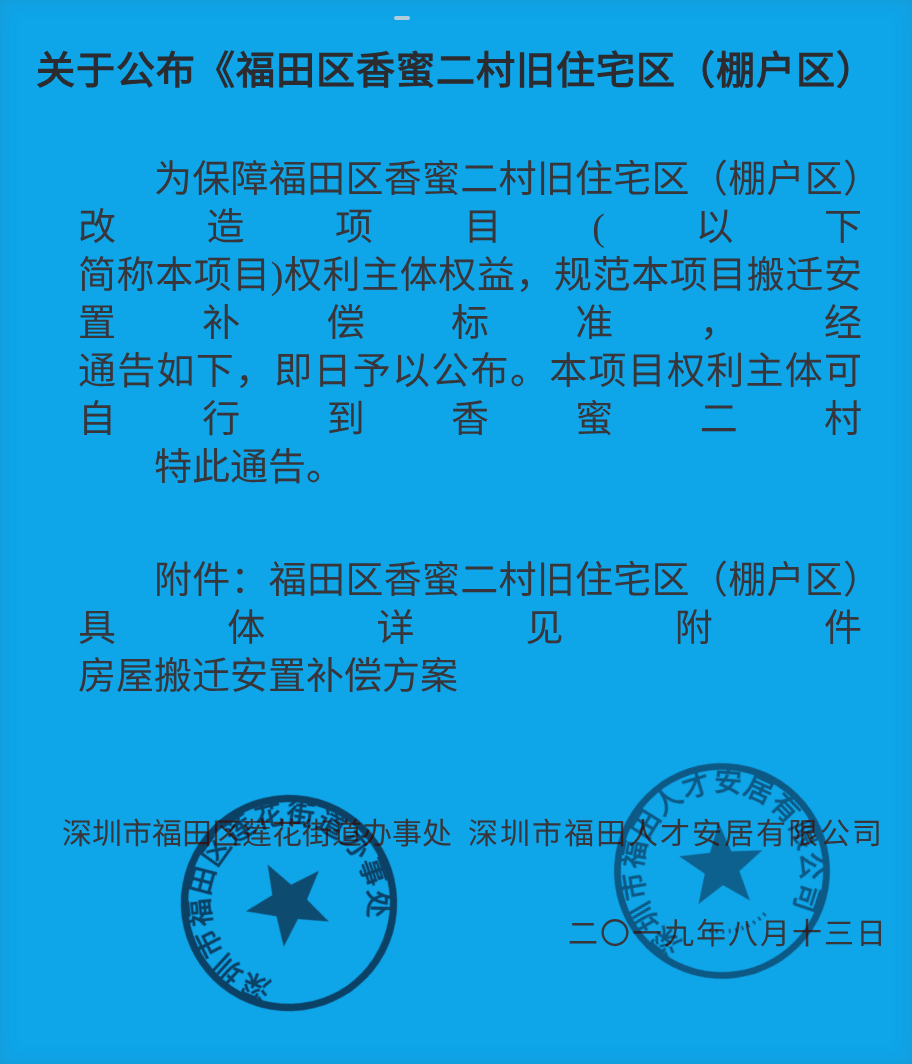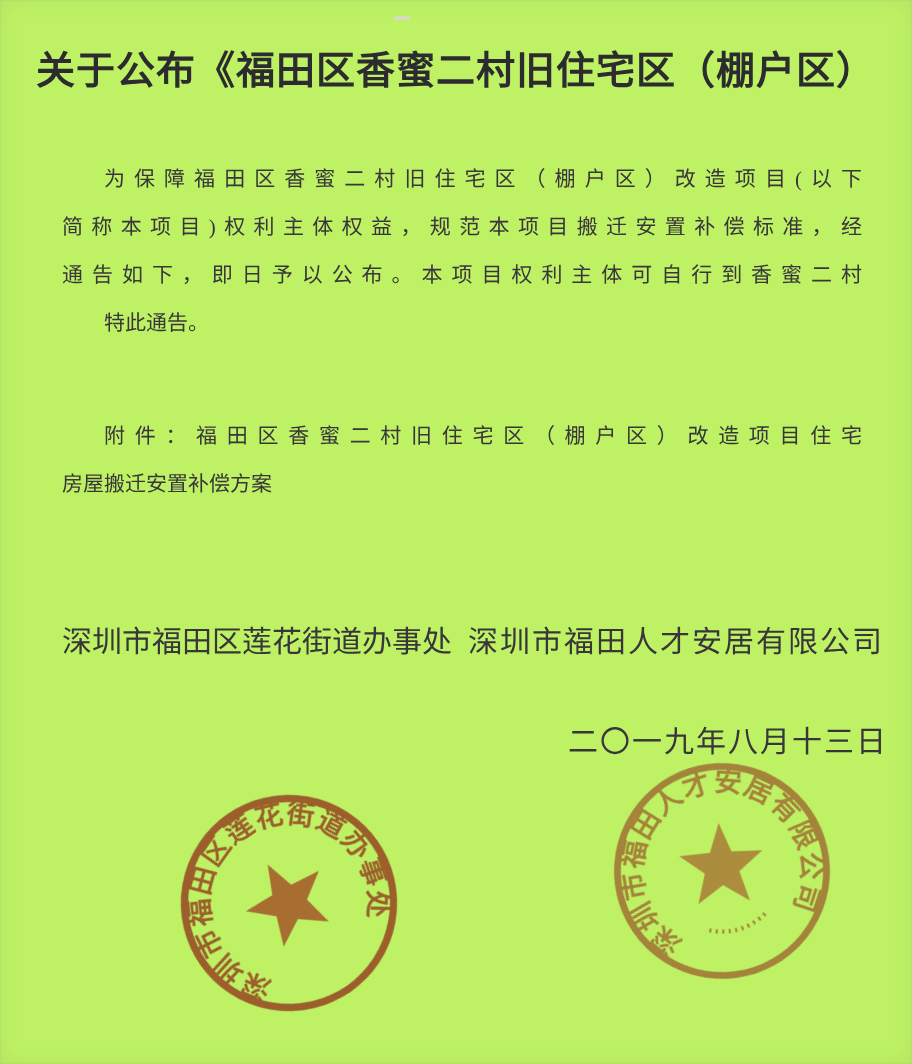--- a/index.html
+++ b/index.html
@@ -1,19 +1,19 @@
 <!DOCTYPE html>
 <html lang="zh-CN"><head>
 <meta charset="utf-8">
 <style>
   html,body{margin:0;padding:0;background:#ffffff;}
   .page{
     position:relative;
     width:912px;height:1064px;
-    background:#bef264;
+    background:#0ea5e9;
     overflow:hidden;
     font-family:"Liberation Serif","DejaVu Serif",serif;
     color:#38363a;
   }
   .page::after{
     content:"";position:absolute;inset:0;
     box-shadow:inset 0 0 22px rgba(90,85,88,.10), inset 0 0 2px rgba(120,115,118,.18);
     pointer-events:none;
   }
   .scan-artifact{
@@ -25,22 +25,23 @@
     text-align:center;
     font-size:39px;
     font-weight:700;
     line-height:54px;
     letter-spacing:1px;
     color:#2c2b2f;
   }
   .body-text{
     margin-top:57px;
     padding:0 50px 0 62px;
-    font-size:21px;
+    font-size:38px;
     line-height:48px;
+    margin-left:16px;
   }
   .para{margin:0;padding:0;}
   .ln{display:block;text-align:justify;}
   .ln.full{text-align-last:justify;}
   .ln.indent{text-indent:2em;}
   .attachment{margin-top:65px;}
   .signature-row{
     margin-top:110px;
     padding:0 28px 0 62px;
     display:flex;
@@ -91,21 +92,21 @@
       <span class="ln full">简称本项目)权利主体权益，规范本项目搬迁安置补偿标准，经</span>
     </p>
     <p class="para">
       <span class="ln full">通告如下，即日予以公布。本项目权利主体可自行到香蜜二村</span>
     </p>
     <p class="para">
       <span class="ln indent">特此通告。</span>
     </p>
 
     <p class="para attachment">
-      <span class="ln full indent">附件：福田区香蜜二村旧住宅区（棚户区）改造项目住宅</span>
+      <span class="ln full indent">附件：福田区香蜜二村旧住宅区（棚户区）具体详见附件</span>
       <span class="ln">房屋搬迁安置补偿方案</span>
     </p>
   </div>
 
   <div class="signature-row">
     <span class="signature-left">深圳市福田区莲花街道办事处</span>
     <span class="signature-right">深圳市福田人才安居有限公司</span>
   </div>
 
   <div class="date-line">二〇一九年八月十三日</div>

